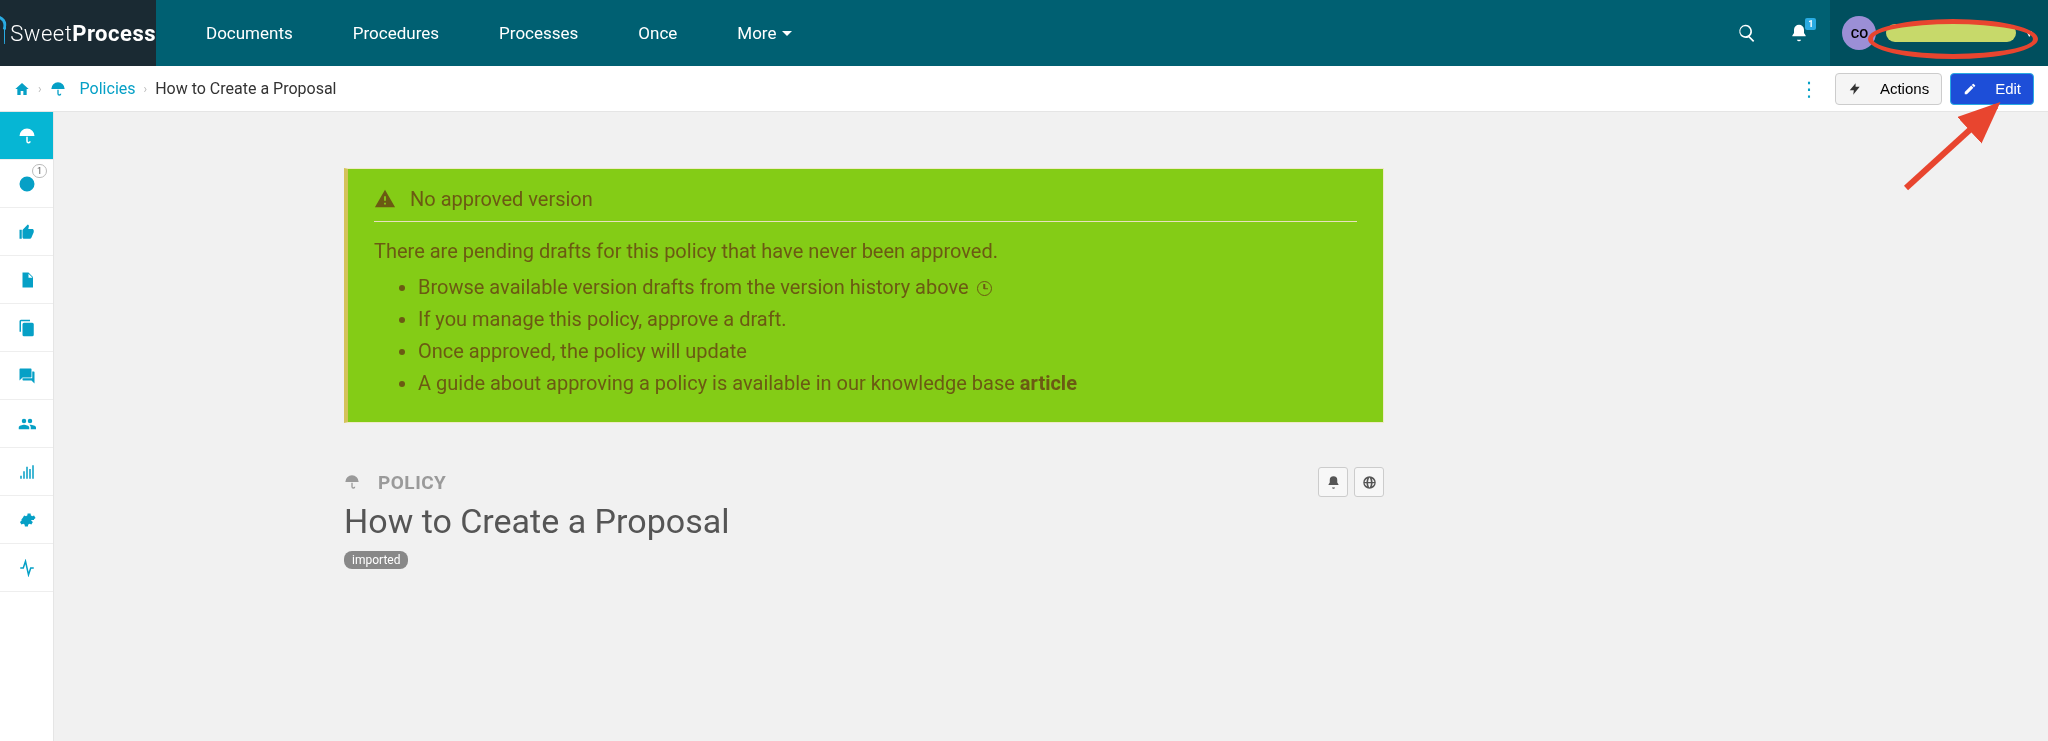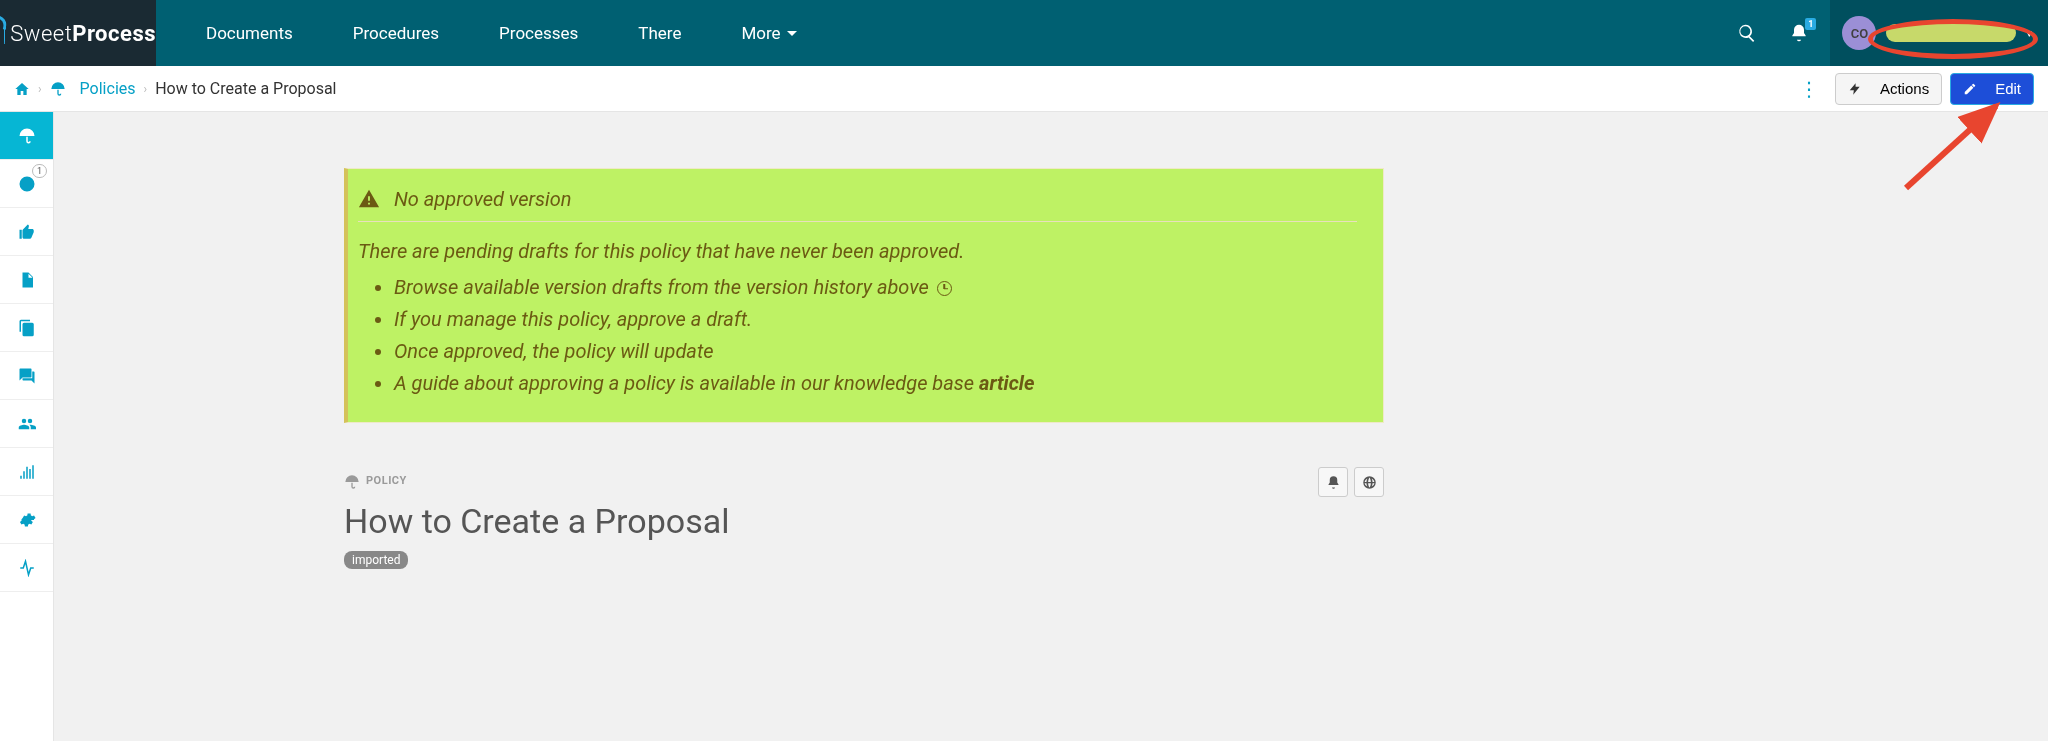--- a/index.html
+++ b/index.html
@@ -17,21 +17,21 @@
   .nav-item { color: #fff; font-size: 17px; padding: 0 30px; height: 84px; display:flex; align-items:center; cursor:pointer;}
   .nav-more { display:flex; align-items:center; gap:6px;}
   .caret-down { width: 0; height:0; border-left:5px solid transparent; border-right:5px solid transparent; border-top:5px solid #fff;}
 
   .nav-right { display:flex; align-items:center; gap: 14px; padding-right: 12px; background:#006072;}
   .icon-btn { width: 38px; height: 38px; display:flex; align-items:center; justify-content:center; color:#fff; cursor:pointer; position:relative;}
   .icon-btn svg { width:20px; height:20px; fill:#fff;}
   .notif-badge { position:absolute; top:4px; right:2px; background:#29abe2; color:#fff; font-size:9px; font-weight:700; padding:1px 3px; border-radius:2px;}
 
   .user-cell { background:#004f5e; height:66px; display:flex; align-items:center; padding: 0 16px 0 12px; gap:10px; cursor:pointer;}
-  .avatar { width: 34px; height:34px; border-radius:50%; background:#9b8fd6; color:#404040; display:flex; align-items:center; justify-content:center; font-size:13px; font-weight:600;}
+  .avatar { width: 34px; height:34px; border-radius:50%; background:#9b8fd6; color:#000000; display:flex; align-items:center; justify-content:center; font-size:13px; font-weight:600;}
   .user-redact { width: 130px; height:18px; background:#c7d96a; border-radius:9px; }
   .user-caret { color:#fff; font-size:11px;}
 
   
   .subbar { height: 46px; background:#fff; border-bottom:1px solid #e5e5e5; display:flex; align-items:center; padding: 0 14px; justify-content: space-between;}
   .crumbs { display:flex; align-items:center; gap: 8px; font-size:16px;}
   .crumb-link { color:#06a0c6; display:flex; align-items:center; gap:14px; cursor:pointer;}
   .crumb-sep { color:#bbb; font-size:12px;}
   .crumb-current { color:#333;}
   .home-icon, .umbrella-mini { width:16px; height:16px; fill:#06a0c6;}
@@ -48,34 +48,34 @@
   .sidebar { width:54px; background:#fff; border-right:1px solid #e5e5e5; display:flex; flex-direction:column;}
   .side-item { height:48px; display:flex; align-items:center; justify-content:center; border-bottom:1px solid #eee; cursor:pointer; color:#06a0c6; position:relative;}
   .side-item.active { background:#06b6d4; color:#fff;}
   .side-item svg { width:18px; height:18px; fill:currentColor;}
   .side-badge { position:absolute; top:4px; right:6px; background:#fff; border:1px solid #bbb; color:#555; font-size:9px; border-radius:8px; padding:0 4px; line-height:12px;}
 
   
   .main { flex:1; padding: 56px 0 0 0; position:relative;}
   .content-wrap { max-width: 1040px; margin: 0 auto 0 290px; }
 
-  .alert { background:#bef264; border:1px solid #efe9c8; border-left:4px solid #d4c25a; padding: 18px 26px 22px 10px; color:#6b5a13;font-style:italic;}
+  .alert { background:#84cc16; border:1px solid #efe9c8; border-left:4px solid #d4c25a; padding: 18px 26px 22px 26px; color:#6b5a13;}
   .alert-head { display:flex; align-items:center; gap:14px; font-size:20px; padding-bottom:10px; border-bottom:1px solid #e8e0bd; margin-bottom:14px;}
   .alert-head svg { width:22px; height:22px; fill:#6b5a13;}
   .alert-body { font-size:20px; line-height:1.5;}
   .alert-body ul { margin: 6px 0 0 36px;}
-  .alert-body li { margin-bottom:2px;}
+  .alert-body li { margin-bottom:2px;margin-left:8px;}
   .alert-body b { font-weight:700;}
   .clock-inline { display:inline-flex; width:15px; height:15px; border:1.5px solid #6b5a13; border-radius:50%; vertical-align:-2px; margin-left:3px; position:relative;}
   .clock-inline::after{content:""; position:absolute; left:50%; top:50%; width:1.5px; height:5px; background:#6b5a13; transform-origin:bottom; transform:translate(-50%,-100%);}
   .clock-inline::before{content:""; position:absolute; left:50%; top:50%; width:4px; height:1.5px; background:#6b5a13; transform:translate(0,-50%);}
 
   .doc-meta { margin-top: 44px;}
   .meta-row { display:flex; align-items:center; justify-content:space-between;}
-  .type-label { color:#9a9a9a; font-weight:700; font-size:11px; letter-spacing:0.5px; display:flex; gap:6px;}
+  .type-label { color:#9a9a9a; font-weight:700; font-size:19px; letter-spacing:0.5px; display:flex; align-items:center; gap:18px;}
   .type-label svg { width:16px; height:16px; fill:#9a9a9a;}
   .meta-icons { display:flex; gap:6px;}
   .meta-icon { width:30px; height:30px; border:1px solid #ccc; border-radius:3px; background:#f7f7f7; display:flex; align-items:center; justify-content:center; cursor:pointer;}
   .meta-icon svg { width:15px; height:15px; fill:#555;}
   .doc-title { font-size:34px; font-weight:400; color:#555; margin-top:4px;}
   .tag { display:inline-block; background:#888; color:#fff; font-size:12px; padding:2px 8px; border-radius:8px; margin-top:10px;}
 
   
   .annot { position:absolute; pointer-events:none; }
   .annot-ellipse { top: 19px; right: 10px; width: 170px; height: 40px; border: 5px solid #e8452f; border-radius: 50%; position: fixed; z-index: 30;}
@@ -94,21 +94,21 @@
     <div class="nav-item">
         <span>Documents</span>
       </div>
     <div class="nav-item">
         <span>Procedures</span>
       </div>
     <div class="nav-item">
         <span>Processes</span>
       </div>
     <div class="nav-item">
-        <span>There</span>
+        <span>Once</span>
       </div>
     <div class="nav-item nav-more">
       <span>More</span>
       <span class="caret-down"></span>
     </div>
   </div>
   <div class="nav-right">
     <div class="icon-btn">
       <svg viewBox="0 0 24 24">
           <path d="M10 2a8 8 0 015.3 13.9l5.4 5.4-1.4 1.4-5.4-5.4A8 8 0 1110 2zm0 2a6 6 0 100 12 6 6 0 000-12z"></path>

